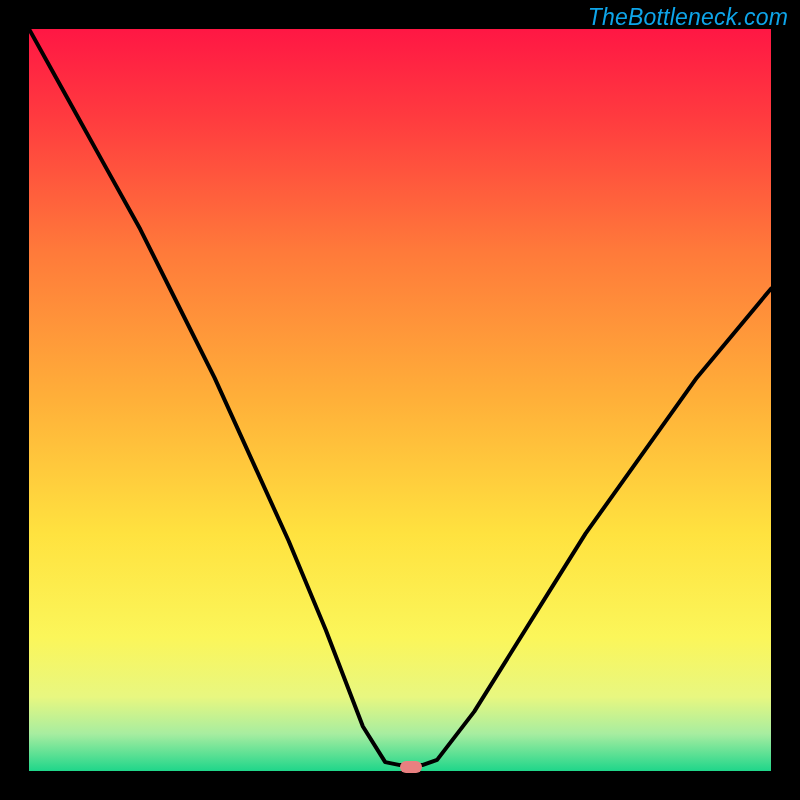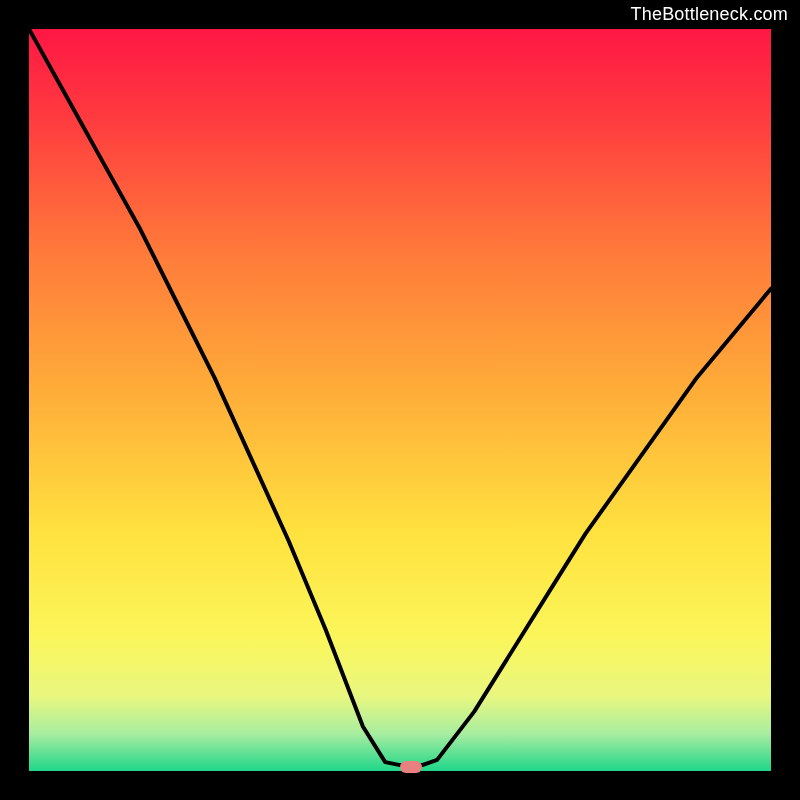--- a/index.html
+++ b/index.html
@@ -14,25 +14,26 @@
   .chart-container {
     position: relative;
     width: 800px;
     height: 800px;
     background: #000;
   }
   .attribution {
     position: absolute;
     top: 4px;
     right: 12px;
-    color: #ffffff;
-    font-size: 18px;
+    color: #0ea5e9;
+    font-size: 23px;
     font-weight: 500;
     letter-spacing: 0.2px;
     z-index: 50;
+    font-style: italic;
   }
   .plot-area {
     position: absolute;
     left: 29px;
     top: 29px;
     width: 742px;
     height: 742px;
   }
   .curve-svg {
     position: absolute;

